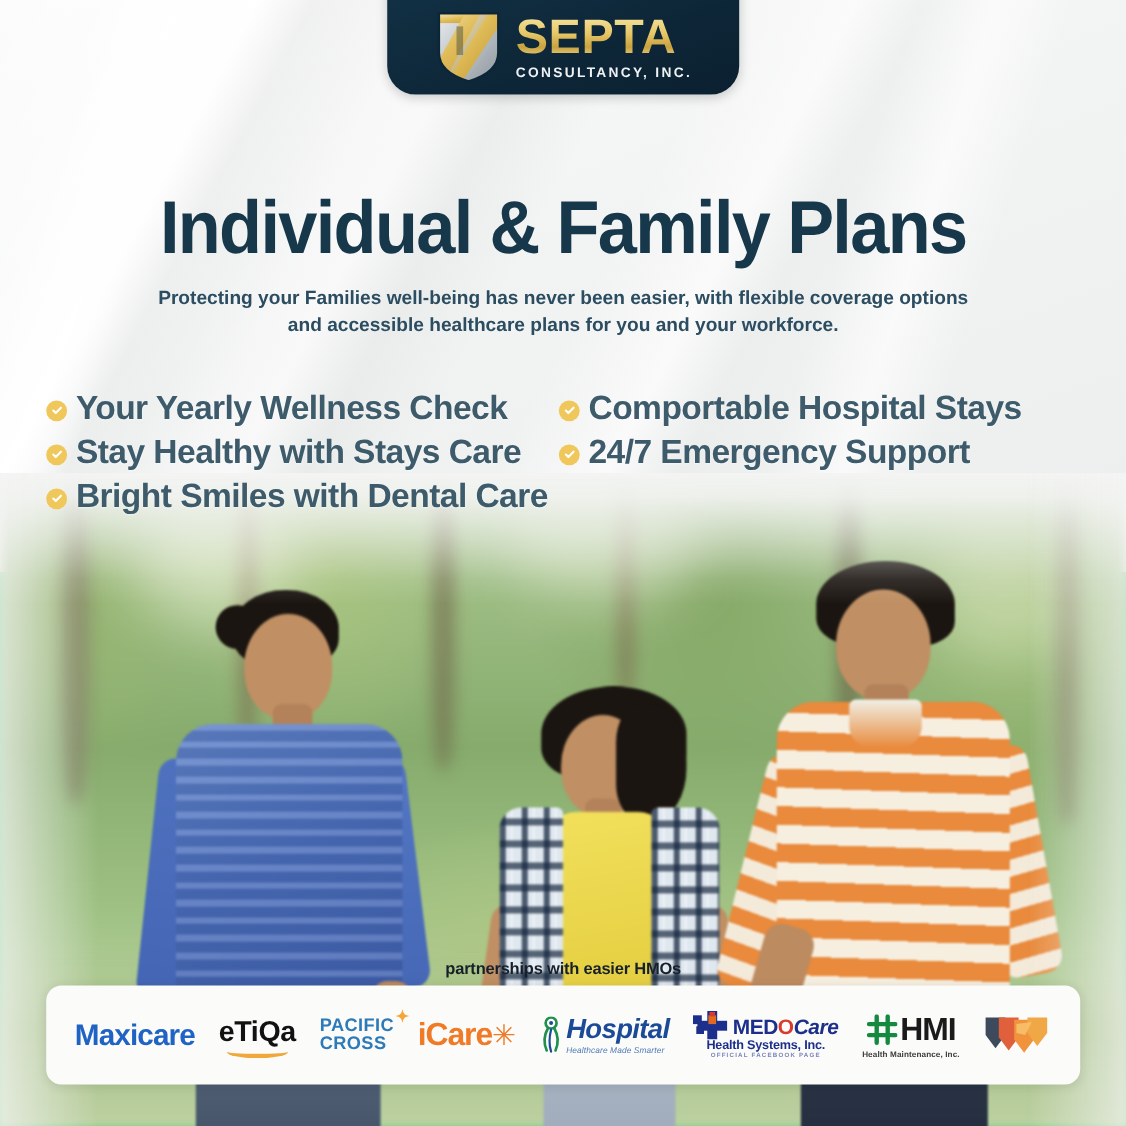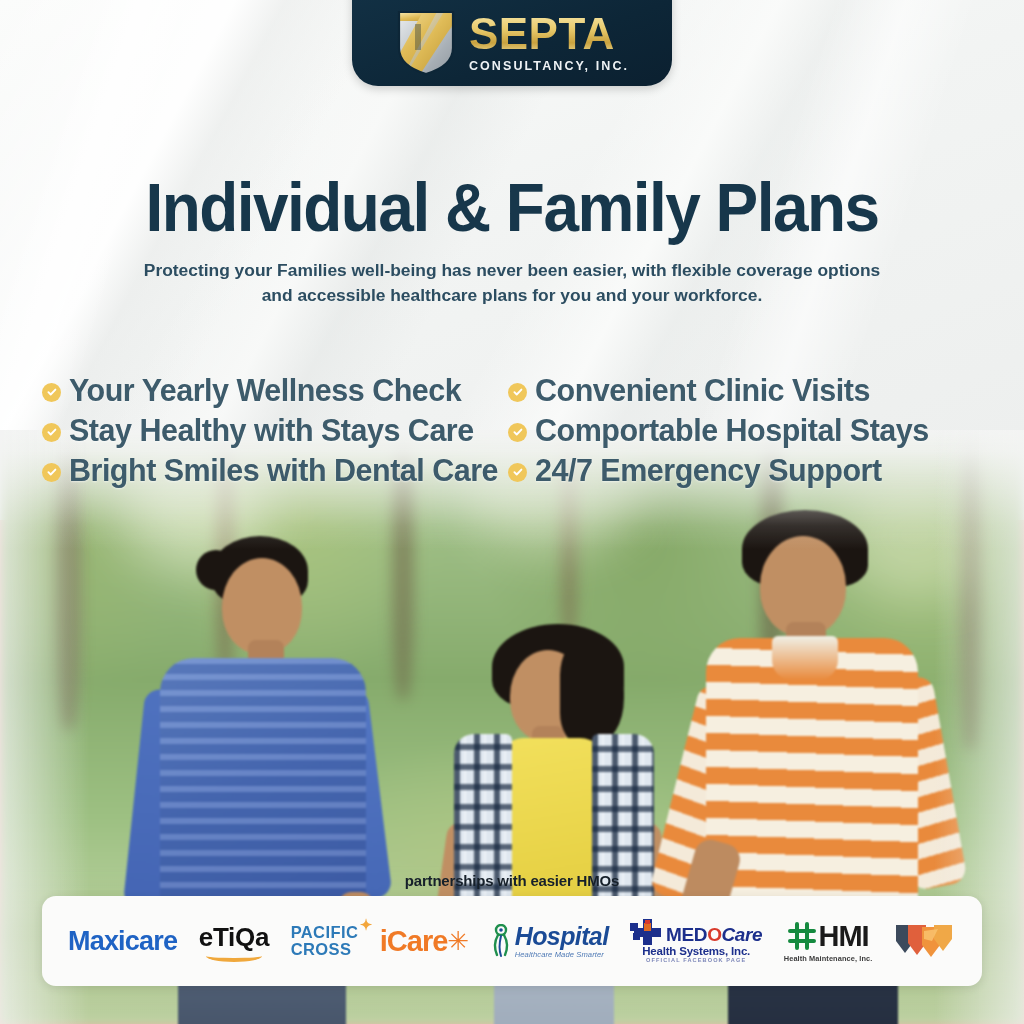--- a/index.html
+++ b/index.html
@@ -9,21 +9,21 @@
     font-family:"Liberation Sans", sans-serif;
     background:#f2f3f2;
     overflow:hidden;
   }
 
   .poster {
     position:relative;
     width:1024px;
     height:1024px;
     overflow:hidden;
-    background:#fca5a5;
+    background:#22c55e;
     text-decoration:underline;
   }
 
   
   .backdrop {
     position:absolute;
     left:0; top:0; width:1024px; height:520px;
     background:
       linear-gradient(118deg, rgba(255,255,255,0) 0%, rgba(255,255,255,.9) 18%, rgba(232,234,233,.55) 22%, rgba(255,255,255,0) 30%),
       linear-gradient(118deg, rgba(255,255,255,0) 26%, rgba(248,249,248,.95) 34%, rgba(226,229,228,.5) 39%, rgba(255,255,255,0) 46%),
@@ -196,21 +196,21 @@
   }
   .subhead {
     position:absolute; left:50%; top:258px; transform:translateX(-50%);
     width:760px; text-align:center;
     font-size:17.4px; font-weight:bold; line-height:1.45;
     color:#2c4d61;
   }
 
   
   .features {
-    position:absolute; left:0; top:373px; width:1024px;
+    position:absolute; left:0; top:354px; width:1024px;
     display:flex; gap:0;
   }
   .feat-col { display:flex; flex-direction:column; gap:5px; }
   .feat-col.left  { width:500px; padding-left:42px; }
   .feat-col.right { width:524px; padding-left:8px; }
   .feat {
     display:flex; align-items:center; gap:8px;
     font-size:30.5px; font-weight:bold;
     color:#3d5b6b;
     letter-spacing:-.5px;
@@ -412,28 +412,20 @@
         <span>Bright Smiles with Dental Care</span>
       </div>
     </div>
     <div class="feat-col right">
       <div class="feat">
         <span class="check">
           <svg width="12" height="12" viewBox="0 0 12 12">
               <path d="M2.4 6.2 L4.7 8.5 L9.4 3.6" fill="none" stroke="#ffffff" stroke-width="1.9" stroke-linecap="round" stroke-linejoin="round"></path>
             </svg>
         </span>
-        <span>Convenient Clinic Visits</span>
-      </div>
-      <div class="feat">
-        <span class="check">
-          <svg width="12" height="12" viewBox="0 0 12 12">
-              <path d="M2.4 6.2 L4.7 8.5 L9.4 3.6" fill="none" stroke="#ffffff" stroke-width="1.9" stroke-linecap="round" stroke-linejoin="round"></path>
-            </svg>
-        </span>
         <span>Comportable Hospital Stays</span>
       </div>
       <div class="feat">
         <span class="check">
           <svg width="12" height="12" viewBox="0 0 12 12">
               <path d="M2.4 6.2 L4.7 8.5 L9.4 3.6" fill="none" stroke="#ffffff" stroke-width="1.9" stroke-linecap="round" stroke-linejoin="round"></path>
             </svg>
         </span>
         <span>24/7 Emergency Support</span>
       </div>

